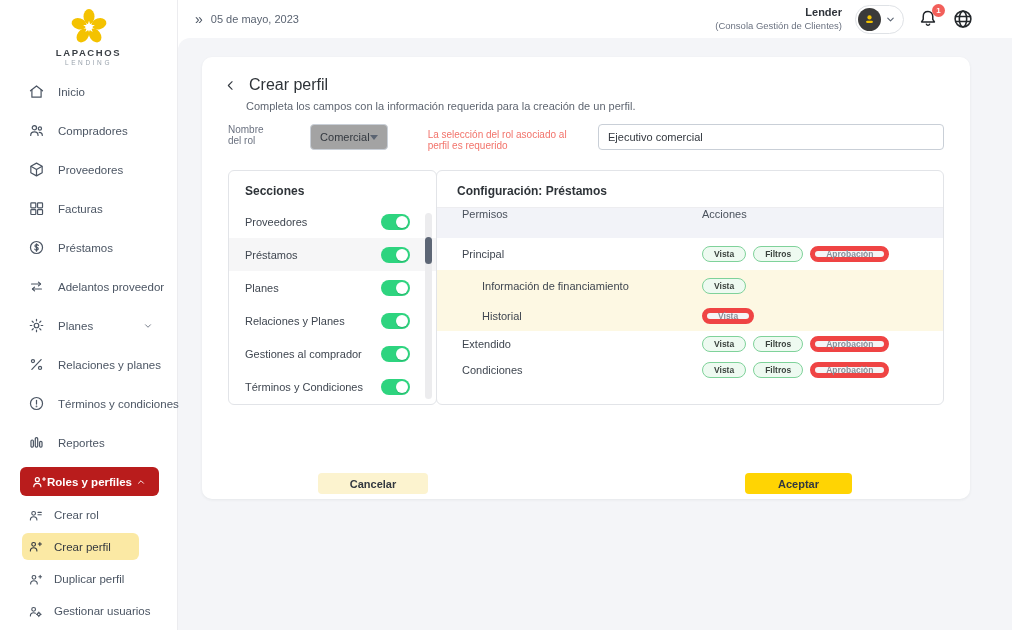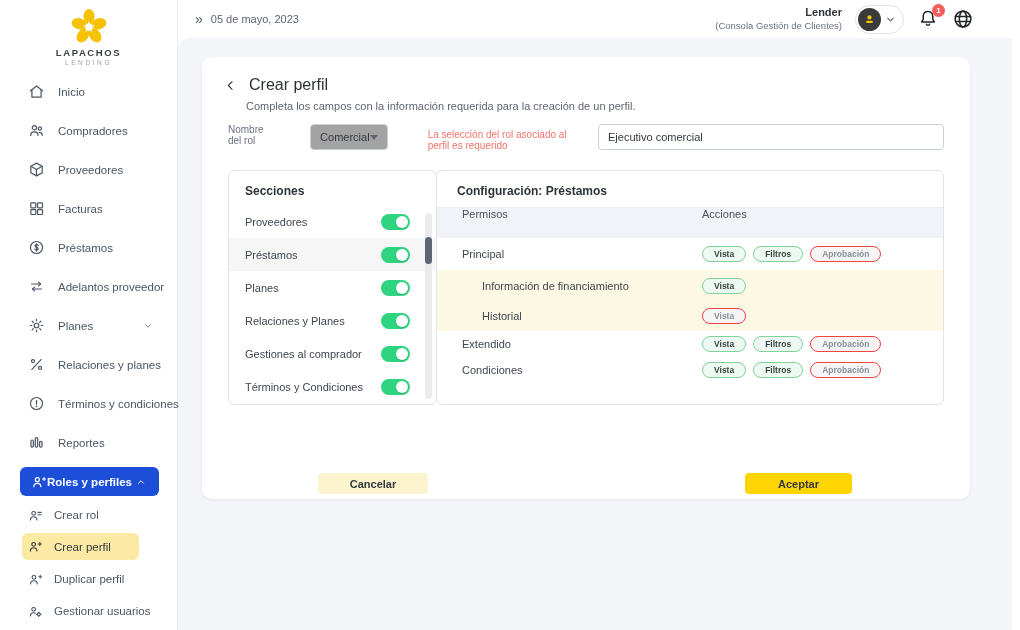--- a/index.html
+++ b/index.html
@@ -12,21 +12,21 @@
     background:#fff; border-right:1px solid #ececef; z-index:3; }
   .logo { text-align:center; padding-top:8px; height:64px; }
   .logo-title { font-size:9.5px; font-weight:700; letter-spacing:1.6px; color:#3a3f45; margin-top:1px; }
   .logo-sub { font-size:6.5px; letter-spacing:2.6px; color:#9aa3ad; margin-top:1px; }
   .nav { margin-top:8px; }
   .nav-item { display:flex; align-items:center; height:39px; padding-left:28px; gap:13px;
     font-size:11.5px; color:#4b5563; cursor:pointer; white-space:nowrap; }
   .nav-item svg { flex:0 0 auto; }
   .nav-chevron { margin-left:auto; margin-right:24px; display:flex; }
   .nav-pill { display:flex; align-items:center; height:29px; margin:5px 18px 3px 20px;
-    padding:0 11px; background:#1d4ed8; border-radius:6px; color:#fff; font-size:11.5px; font-weight:700; cursor:pointer; }
+    padding:0 11px; background:#b91c1c; border-radius:6px; color:#fff; font-size:11.5px; font-weight:700; cursor:pointer; }
   .nav-pill .nav-chevron { margin-right:2px; }
   .sub-item { display:flex; align-items:center; height:32px; margin-left:22px; margin-right:20px;
     padding-left:6px; gap:11px; font-size:11.5px; color:#4b5563; cursor:pointer; }
   .sub-item.active { background:#FBE9A4; border-radius:6px; height:27px; margin-top:2px; margin-bottom:3px;
     margin-right:38px; color:#33383f; font-weight:400; }
 
   
   .topbar { position:absolute; left:178px; top:0; right:0; height:38px; background:#fff;
     display:flex; align-items:center; z-index:2; }
   .tb-left { display:flex; align-items:center; gap:8px; padding-left:17px; color:#5b6472; font-size:11px; }
@@ -97,21 +97,21 @@
   .cfg-row.h30 { height:30px; }
   .cfg-row.h31 { height:31px; }
   .cfg-row.h26 { height:26px; }
   .cfg-row .indent { padding-left:45px; }
   .caret-up { width:0; height:0; border-left:4px solid transparent; border-right:4px solid transparent;
     border-bottom:5px solid #37845c; position:absolute; left:13px; top:13px; cursor:pointer; }
 
   .chip { display:inline-flex; align-items:center; justify-content:center; height:16px;
     padding:0 11px; border-radius:9px; font-size:8.5px; font-weight:700; cursor:pointer; }
   .chip.green { background:#eefaf1; border:1px solid #7fd29a; color:#3c464000; color:#3b433e; }
-  .chip.gray { background:#f5f5f6; border:1px solid #ef4444; color:#8a909a; }
+  .chip.gray { background:#f5f5f6; border:5px solid #ef4444; color:#8a909a; }
 
   .toggle { position:relative; width:29px; height:16px; border-radius:8px; background:#2ed47f;
     display:inline-block; cursor:pointer; flex:0 0 auto; }
   .toggle .knob { position:absolute; top:2px; right:2px; width:12px; height:12px; border-radius:50%;
     background:#fff; box-shadow:0 1px 1px rgba(0,0,0,.15); }
 
   .btn { position:absolute; border:none; border-radius:4px; font-family:"Liberation Sans",sans-serif;
     font-size:11px; font-weight:700; color:#33383f; cursor:pointer; }
   .btn-cancel { left:116px; top:416px; width:110px; height:21px; background:#FCF3CF; }
   .btn-accept { left:543px; top:416px; width:107px; height:21px; background:#FFD403; }

